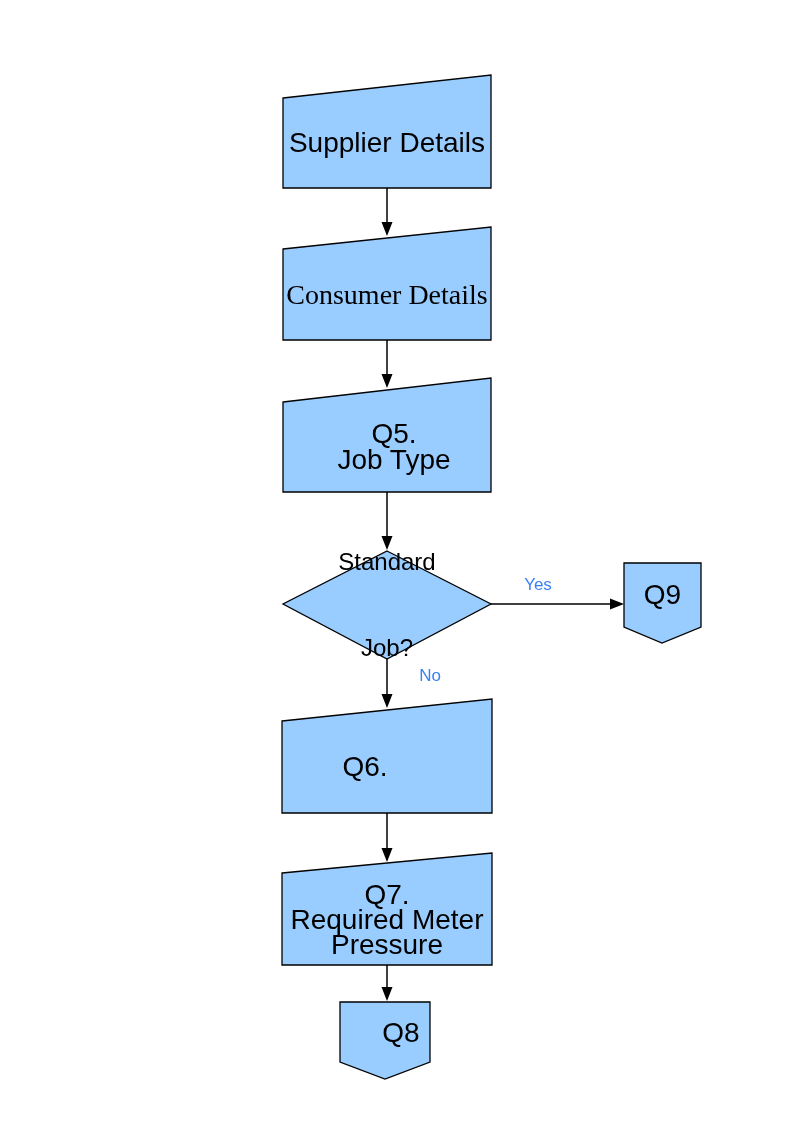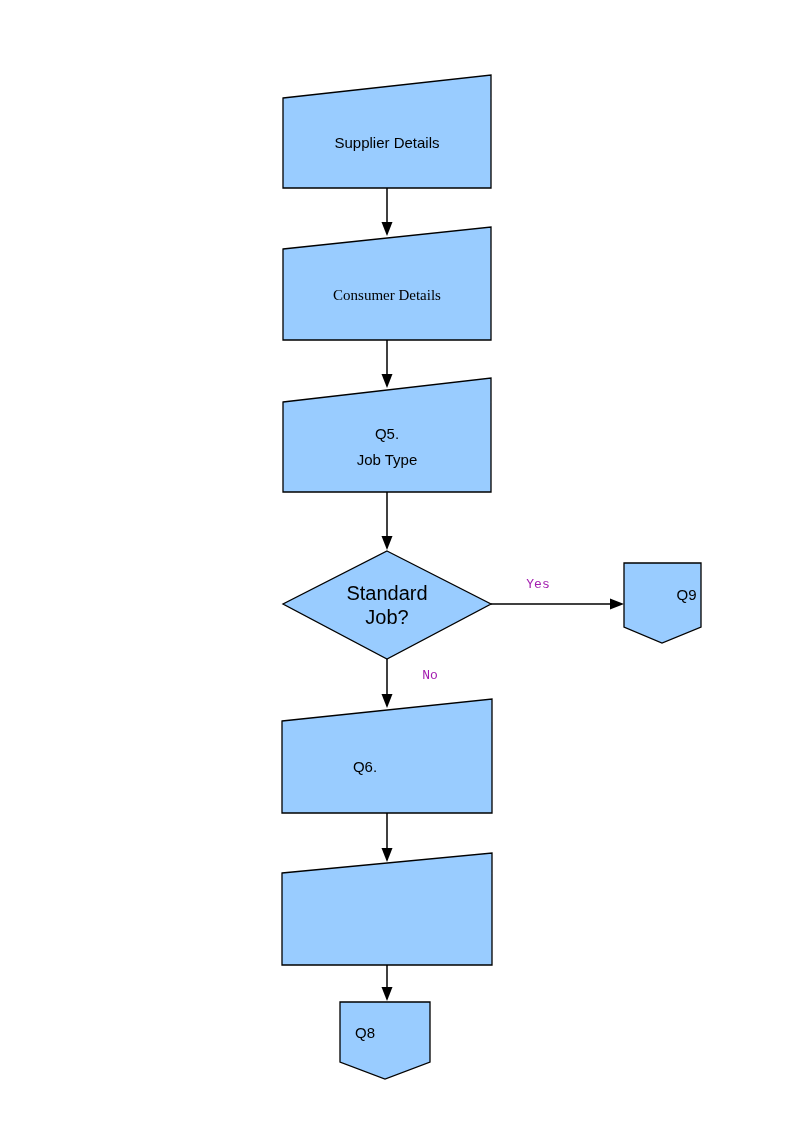--- a/index.html
+++ b/index.html
@@ -33,38 +33,38 @@
     fill: #000000;
     stroke: none;
   }
   .node-label {
     position: absolute;
     display: flex;
     flex-direction: column;
     align-items: center;
     justify-content: center;
     text-align: center;
-    font-size: 15px;
+    font-size: 28px;
     line-height: 26px;
     color: #000000;
     pointer-events: none;
   }
   .node-label.decision {
-    font-size: 20px;
+    font-size: 24px;
     line-height: 24px;
+    justify-content: space-between;
   }
   .edge-label {
     position: absolute;
     display: flex;
     align-items: center;
     justify-content: center;
-    font-size: 13px;
+    font-size: 17px;
     line-height: 24px;
-    color: #a21caf;
-    font-family: Liberation Mono, monospace;
+    color: #3b82f6;
   }
 </style>
 </head>
 <body>
 
 <div id="page">
 
   <svg id="diagram-svg" width="794" height="1123" viewBox="0 0 794 1123">
 
     <polygon class="shape" points="283,98 491,75 491,188 283,188" fill="#99CCFF"></polygon>
@@ -106,40 +106,45 @@
   </svg>
 
   <div class="node-label" style="left:283px; top:98px; width:208px; height:90px;">
     <div>Supplier Details</div>
   </div>
 
   <div class="node-label" style="left:283px; top:249px; width:208px; height:91px;font-family:Liberation Serif, serif;">
     <div>Consumer Details</div>
   </div>
 
-  <div class="node-label" style="left:283px; top:402px; width:208px; height:90px;">
+  <div class="node-label" style="left:283px; top:402px; width:208px; height:90px;padding-left:7px;">
     <div>Q5.</div>
     <div>Job Type</div>
   </div>
 
   <div class="node-label decision" style="left:283px; top:550px; width:208px; height:110px;">
     <div>Standard</div>
     <div>Job?</div>
   </div>
 
-  <div class="node-label" style="left:624px; top:563px; width:77px; height:64px;padding-left:24px;">
+  <div class="node-label" style="left:624px; top:563px; width:77px; height:64px;">
     <div>Q9</div>
   </div>
 
   <div class="node-label" style="left:282px; top:721px; width:166px; height:92px;">
     <div>Q6.</div>
   </div>
 
+  <div class="node-label" style="left:282px; top:873px; width:210px; height:92px; line-height:25px;">
+    <div>Q7.</div>
+    <div>Required Meter</div>
+    <div>Pressure</div>
+  </div>
 
-  <div class="node-label" style="left:320px; top:1002px; width:90px; height:62px;">
+  <div class="node-label" style="left:356px; top:1002px; width:90px; height:62px;">
     <div>Q8</div>
   </div>
 
   <div class="edge-label" style="left:500px; top:571px; width:76px; height:28px;">Yes</div>
 
   <div class="edge-label" style="left:408px; top:663px; width:44px; height:26px;">No</div>
 
 </div>
 
 </body></html>

